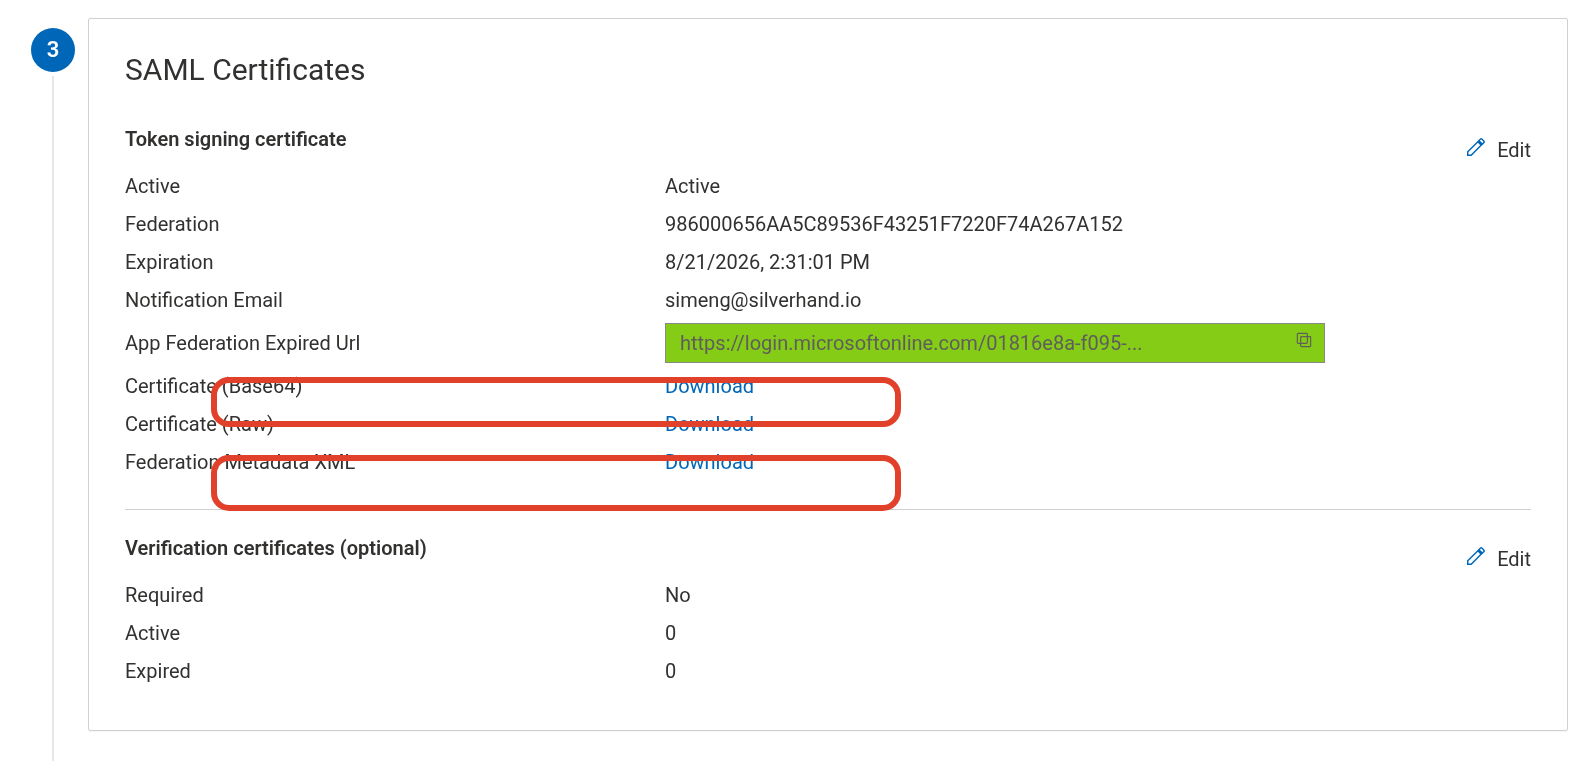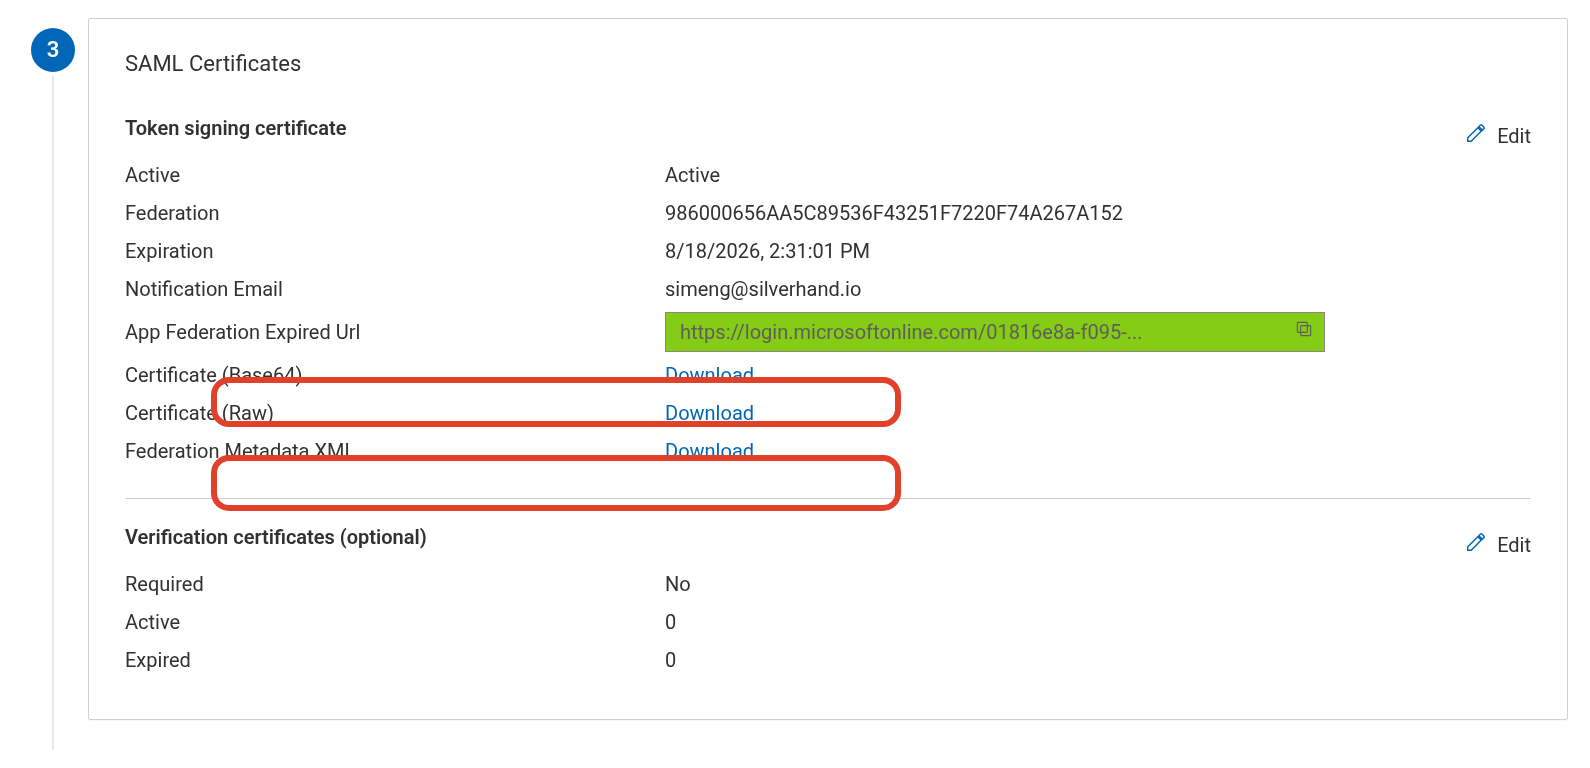--- a/index.html
+++ b/index.html
@@ -45,29 +45,29 @@
   }
   .card {
     flex: 1;
     border: 1px solid #d2d0ce;
     border-radius: 2px;
     padding: 30px 36px 40px 36px;
     position: relative;
     box-shadow: 0 1px 1px rgba(0,0,0,0.03);
   }
   .card-title {
-    font-size: 22px;
+    font-size: 30px;
     font-weight: 400;
     color: #323130;
     margin-bottom: 34px;
   }
   .section-heading-row {
     display: flex;
     justify-content: space-between;
-    align-items: flex-start;
+    align-items: center;
     gap: 48px;
   }
   .section-heading {
     font-size: 20px;
     font-weight: 600;
     color: #323130;
     margin-bottom: 14px;
   }
   .edit-link {
     display: inline-flex;
@@ -167,21 +167,21 @@
     <div class="row">
       <div class="label">Active</div>
       <div class="value">Active</div>
     </div>
     <div class="row">
       <div class="label">Federation</div>
       <div class="value">986000656AA5C89536F43251F7220F74A267A152</div>
     </div>
     <div class="row">
       <div class="label">Expiration</div>
-      <div class="value">8/18/2026, 2:31:01 PM</div>
+      <div class="value">8/21/2026, 2:31:01 PM</div>
     </div>
     <div class="row">
       <div class="label">Notification Email</div>
       <div class="value">simeng@silverhand.io</div>
     </div>
     <div class="row">
       <div class="label">App Federation Expired Url</div>
       <div class="value">
         <div class="url-box">
           <span class="url-text">https://login.microsoftonline.com/01816e8a-f095-...</span>

